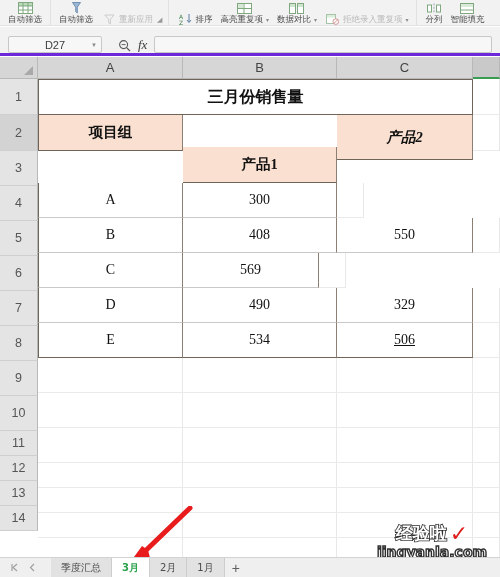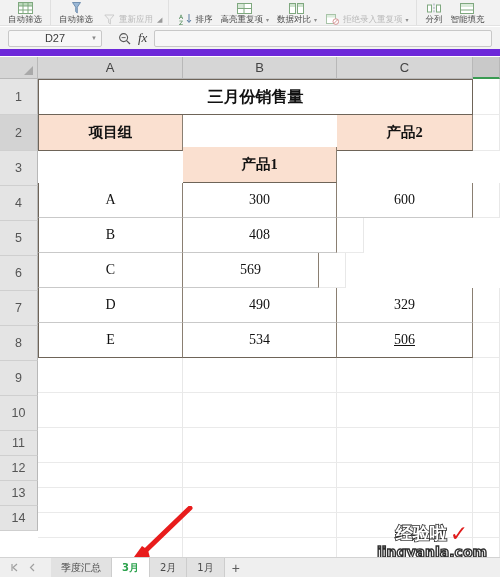--- a/index.html
+++ b/index.html
@@ -47,22 +47,22 @@
   .dlg-arrow {
     font-size: 7px; color: #9a9a9a; align-self: flex-end;
     margin: 0 2px 1px 0;
   }
   svg.ico { display:block; }
 
   
   .fbar {
     position: absolute; top: 27px; left: 0; width: 500px; height: 29px;
     background: #f2f2f2;
-    display: flex; align-items: center;
-    border-bottom: 7px solid #6d28d9;
+    display: flex; align-items: flex-end;
+    border-bottom: 3px solid #6d28d9;
   }
   .namebox {
     margin-left: 8px; width: 94px; height: 17px;
     background: #f7f7f7; border: 1px solid #c8c8c8; border-radius: 2px;
     display: flex; align-items: center; justify-content: center;
     position: relative;
     font-size: 11px; color: #3c3c3c;
   }
   .namebox .nb-caret {
     position: absolute; right: 4px; top: 50%; transform: translateY(-50%);
@@ -367,33 +367,33 @@
     <div class="cells">
 
       <div class="rowline">
         <div class="cell tbl-title" style="width:435px;height:36px;">三月份销售量</div>
         <div class="cell" style="width:27px;height:36px;"></div>
       </div>
 
       <div class="rowline">
         <div class="cell tbl-hdr first" style="width:145px;height:36px;">项目组</div>
         <div class="cell tbl-hdr" style="width:154px;height:36px;margin-top:32px;">产品1</div>
-        <div class="cell tbl-hdr" style="width:136px;height:36px;">产品2</div>
+        <div class="cell tbl-hdr" style="width:136px;height:45px;font-style:italic;">产品2</div>
         <div class="cell" style="width:27px;height:36px;"></div>
       </div>
 
       <div class="rowline">
         <div class="cell tbl-data first" style="width:145px;height:35px;">A</div>
         <div class="cell tbl-data" style="width:154px;height:35px;">300</div>
-        <div class="cell tbl-data" style="width:136px;height:35px;">600</div>
         <div class="cell" style="width:27px;height:35px;"></div>
       </div>
       <div class="rowline">
         <div class="cell tbl-data first" style="width:145px;height:35px;">B</div>
         <div class="cell tbl-data" style="width:154px;height:35px;">408</div>
+        <div class="cell tbl-data" style="width:136px;height:35px;">550</div>
         <div class="cell" style="width:27px;height:35px;"></div>
       </div>
       <div class="rowline">
         <div class="cell tbl-data first" style="width:145px;height:35px;">C</div>
         <div class="cell tbl-data" style="width:136px;height:35px;">569</div>
         <div class="cell" style="width:27px;height:35px;"></div>
       </div>
       <div class="rowline">
         <div class="cell tbl-data first" style="width:145px;height:35px;">D</div>
         <div class="cell tbl-data" style="width:154px;height:35px;">490</div>

